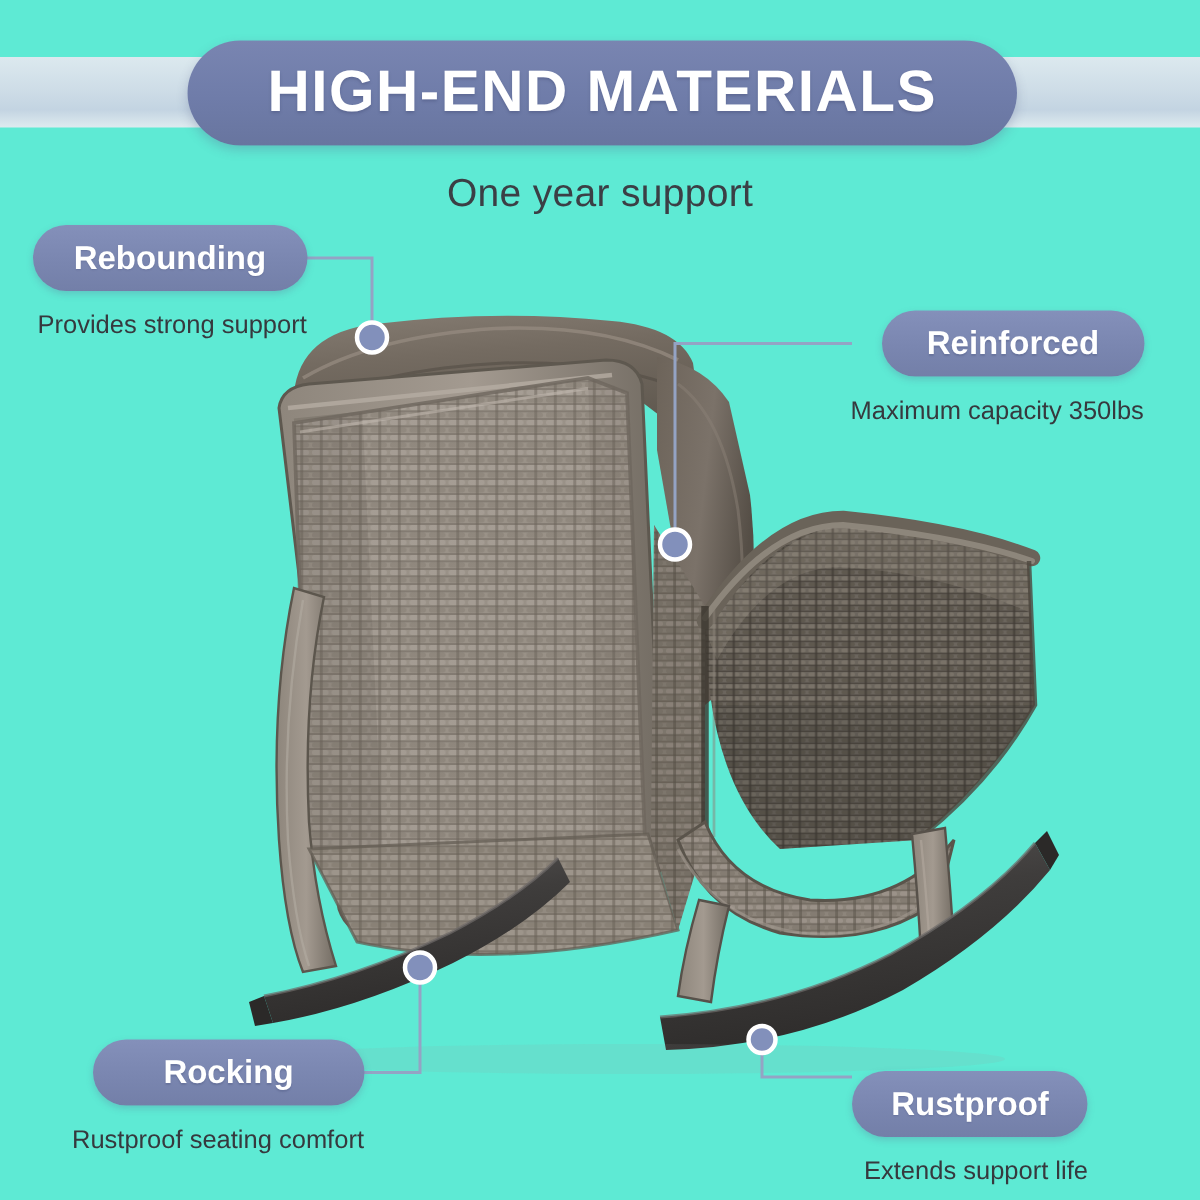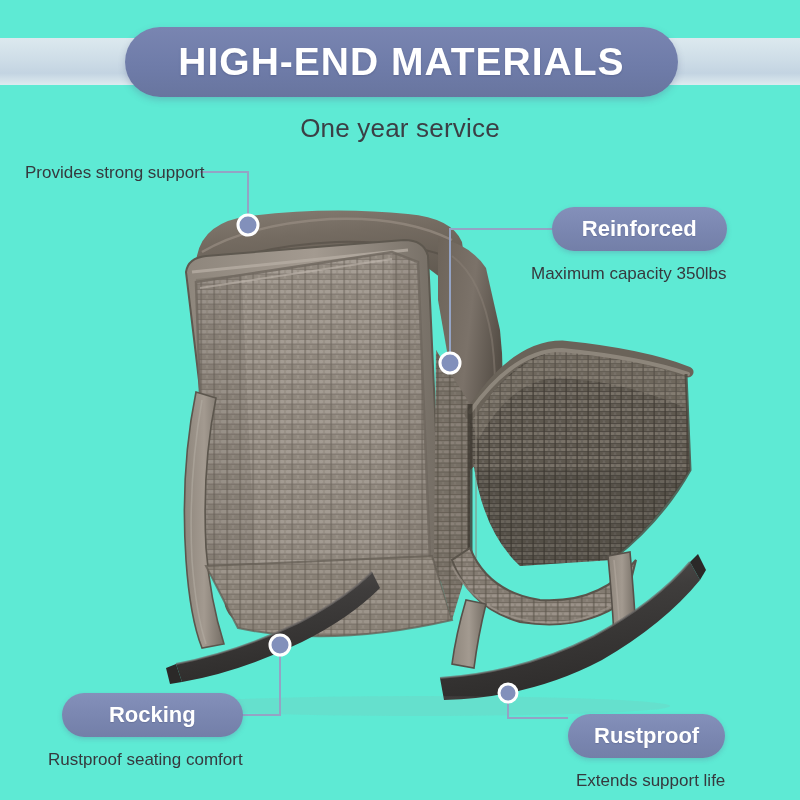--- a/index.html
+++ b/index.html
@@ -93,21 +93,21 @@
   .callout-caption {
     font-size: 17px;
     color: #36393e;
     white-space: nowrap;
     margin-top: 13px;
     text-align: right;
   }
 
   
   #callout-rebounding { left: 22px;  top: 150px; }
-  #callout-reinforced { left: 552px; top: 207px; }
+  #callout-reinforced { left: 588px; top: 207px; }
   #callout-rocking    { left: 62px;  top: 693px; }
   #callout-rustproof  { left: 568px; top: 714px; }
 
   #callout-rebounding .callout-caption { margin-left: 3px; }
   #callout-reinforced .callout-caption { margin-left: -21px; }
   #callout-rocking    .callout-caption { margin-left: -14px; }
   #callout-rustproof  .callout-caption { margin-left: 8px; }
 
   
   #leader-layer, #chair-layer {
@@ -121,21 +121,21 @@
 <body>
 
 <div id="page">
 
   <div class="header-band"></div>
 
   <div class="header-pill">
     <span class="header-pill-title">HIGH-END MATERIALS</span>
   </div>
 
-  <div class="subtitle">One year service</div>
+  <div class="subtitle">One year support</div>
 
   <svg id="chair-layer" viewBox="0 0 800 800">
     <defs>
 
       <pattern id="weaveLight" width="13" height="10" patternUnits="userSpaceOnUse">
         <rect width="13" height="10" fill="#9e968c"></rect>
         <rect x="0" y="0" width="11" height="3.4" rx="1.4" fill="#aaa299"></rect>
         <rect x="0" y="5" width="11" height="3.4" rx="1.4" fill="#938b81"></rect>
         <rect x="5.2" y="0" width="2" height="10" fill="#6f685f" opacity="0.55"></rect>
         <rect x="0" y="3.6" width="13" height="1.3" fill="#6b645b" opacity="0.5"></rect>
@@ -315,20 +315,23 @@
     </g>
     <g>
       <circle cx="280" cy="645" r="10" fill="#8290bb" stroke="#ffffff" stroke-width="3"></circle>
     </g>
     <g>
       <circle cx="508" cy="693" r="9" fill="#8290bb" stroke="#ffffff" stroke-width="3"></circle>
     </g>
   </svg>
 
   <div class="callout" id="callout-rebounding">
+    <div class="callout-pill">
+      <span class="callout-pill-label">Rebounding</span>
+    </div>
     <div class="callout-caption">Provides strong support</div>
   </div>
 
   <div class="callout" id="callout-reinforced">
     <div class="callout-pill">
       <span class="callout-pill-label">Reinforced</span>
     </div>
     <div class="callout-caption">Maximum capacity 350lbs</div>
   </div>
 

